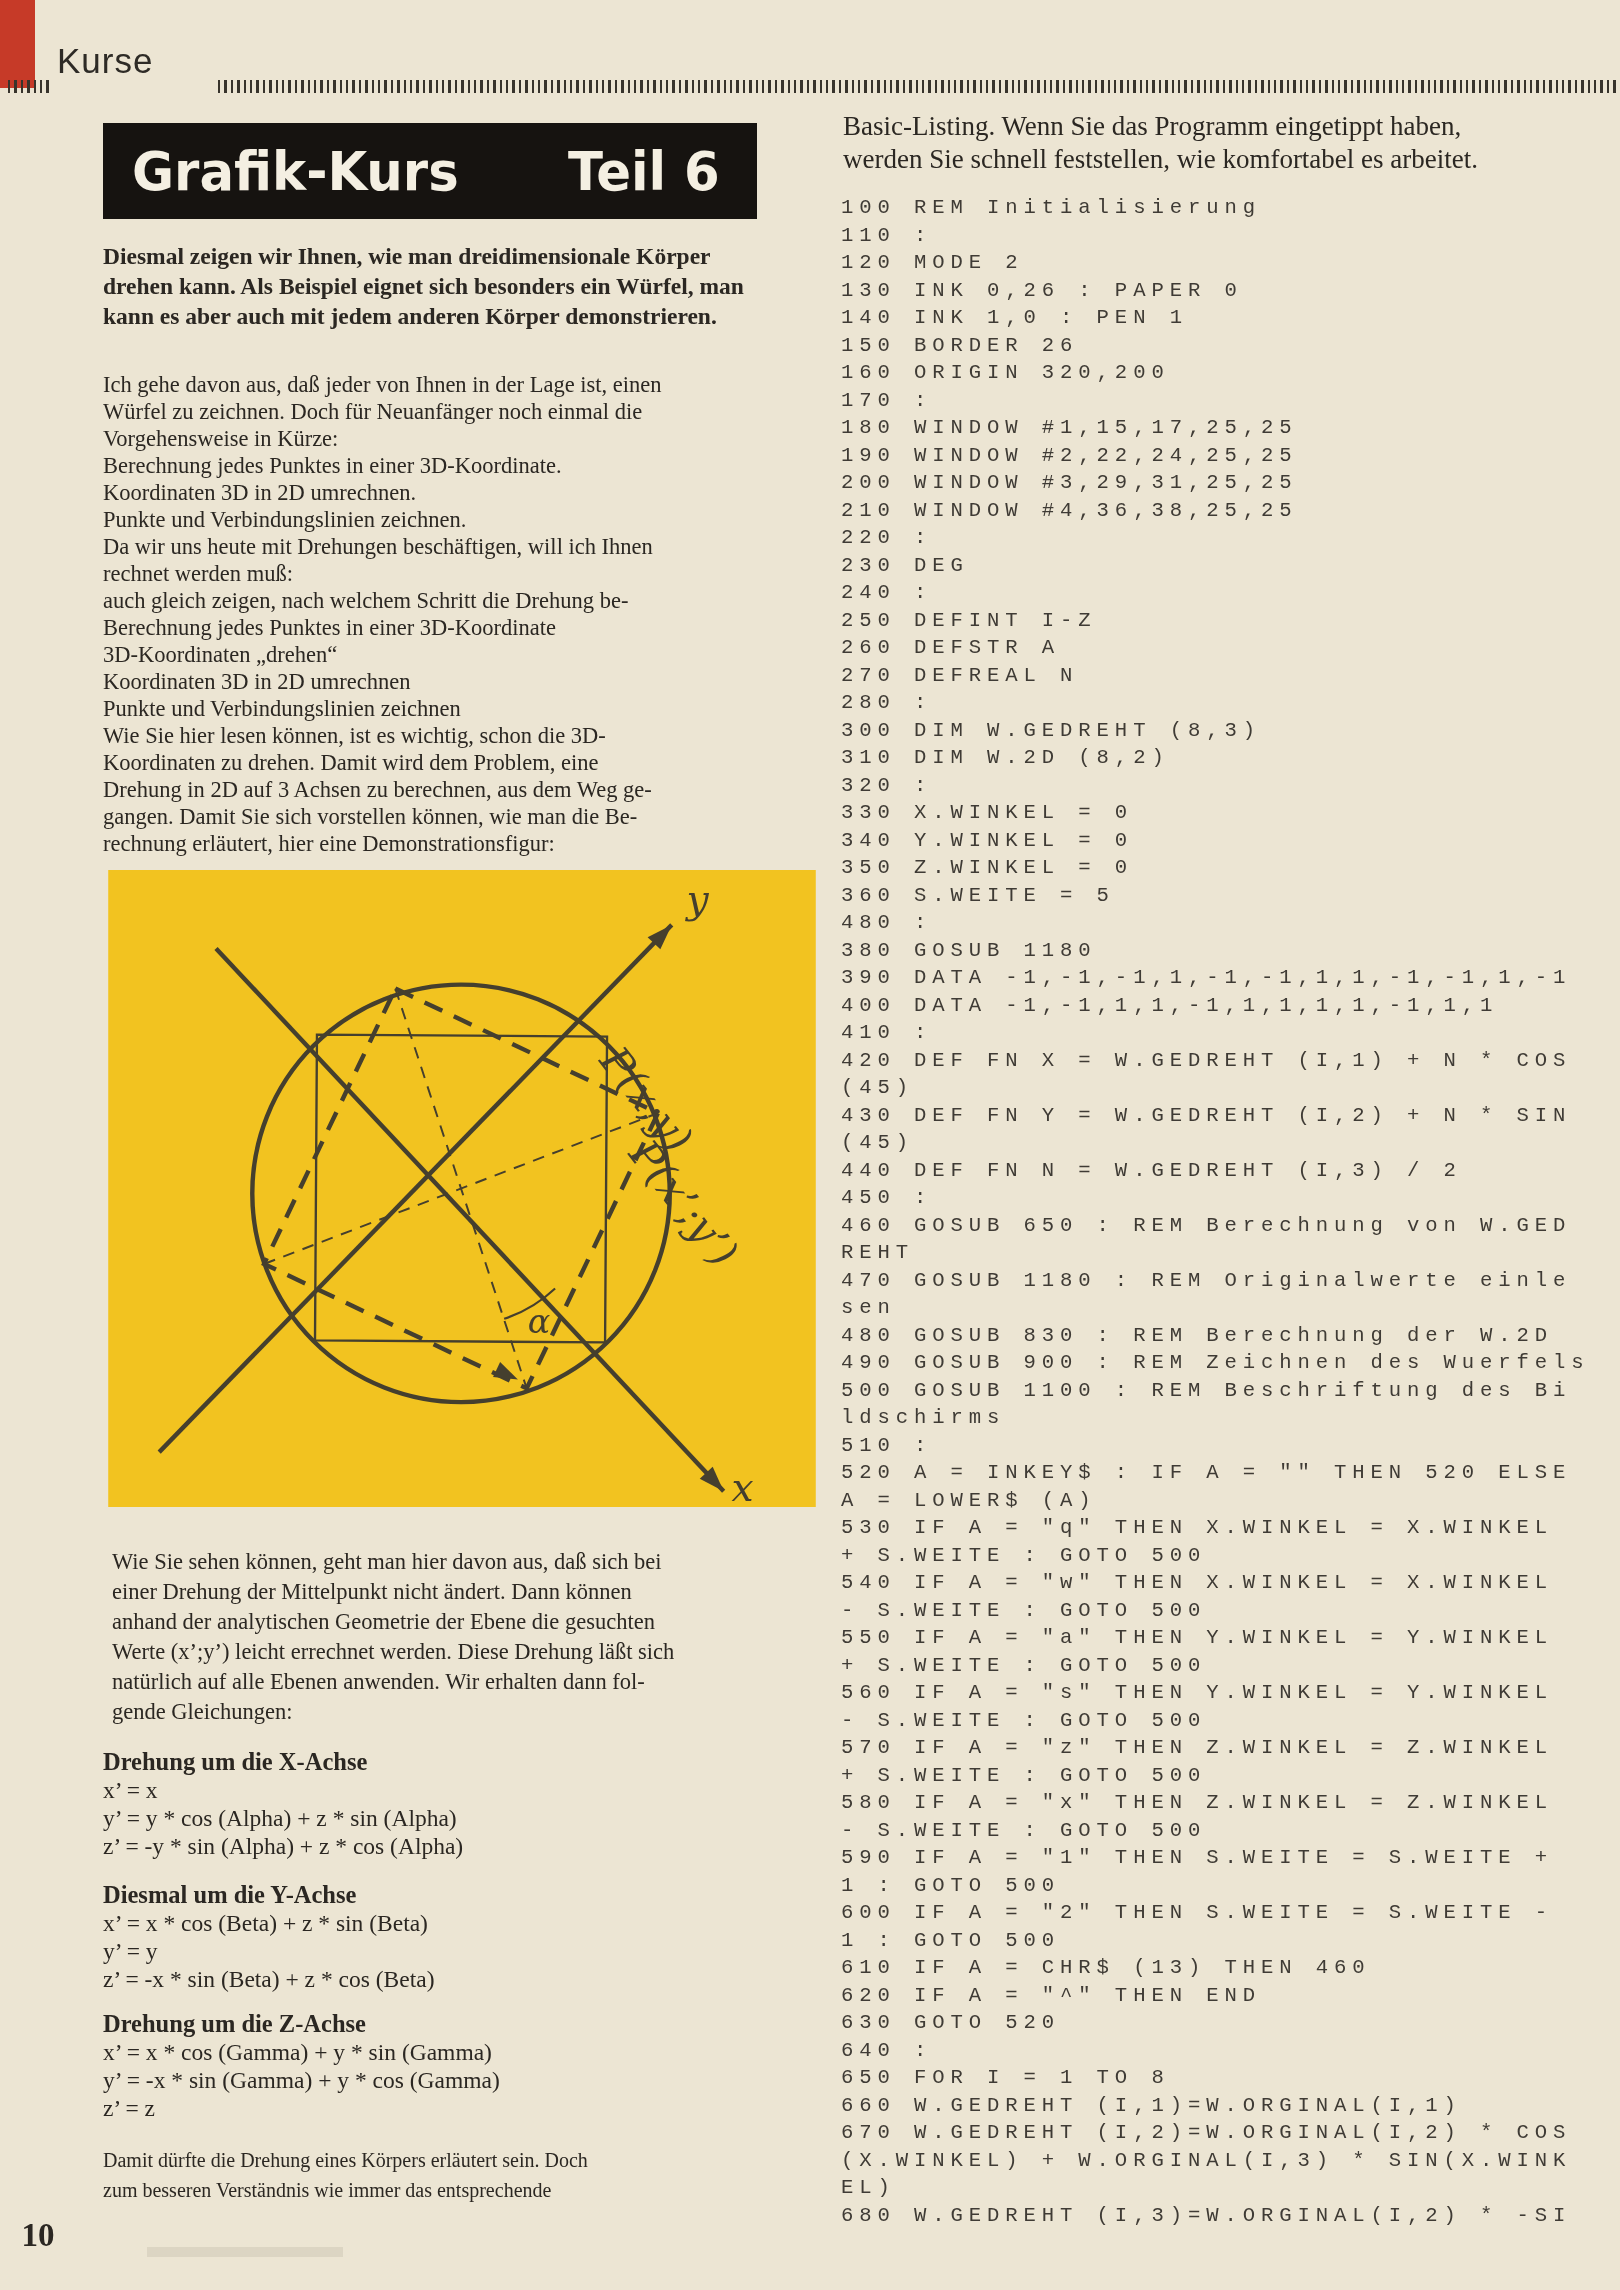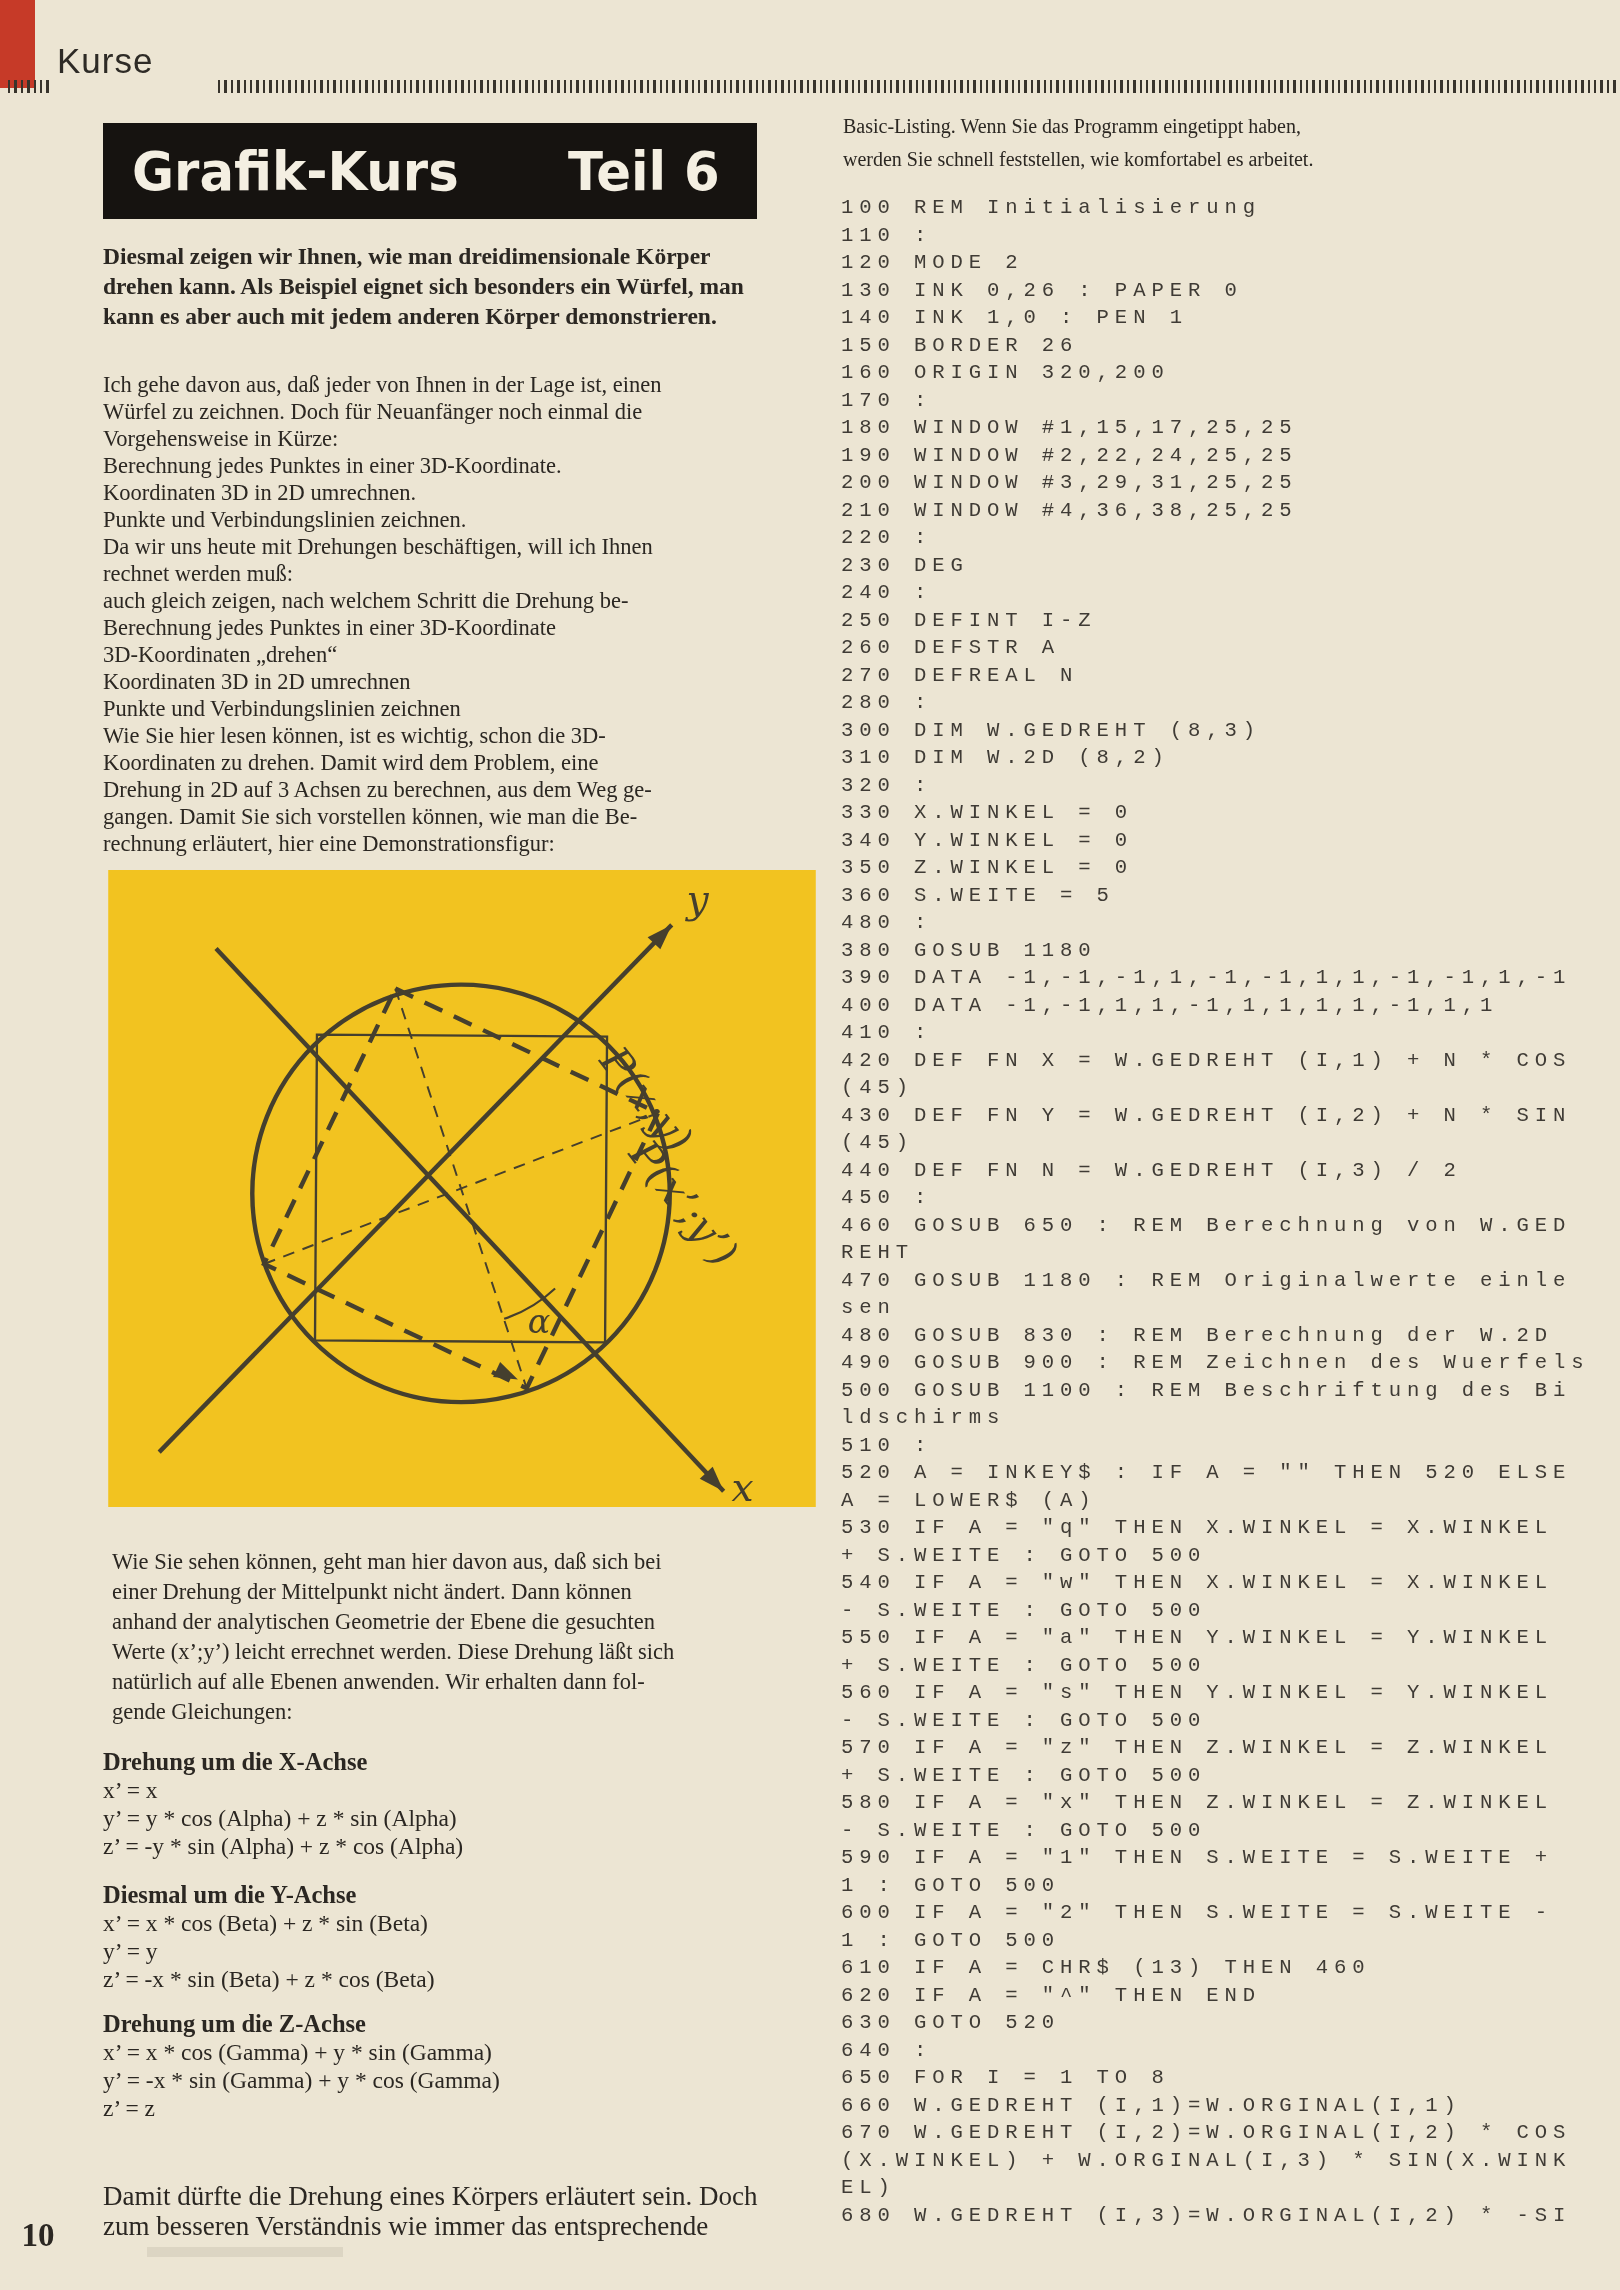--- a/index.html
+++ b/index.html
@@ -14,22 +14,22 @@
              padding:0 29px;box-sizing:border-box;gap:36px;}
   .title-box span{font-family:"DejaVu Sans",sans-serif;font-weight:bold;font-size:54px;color:#f4efe2;
                   transform:scaleX(.95);transform-origin:left center;letter-spacing:0px;white-space:nowrap;}
   
   .tline{white-space:nowrap;}
   .intro{font-weight:bold;font-size:23.5px;line-height:30px;}
   .body{font-size:22.5px;line-height:27px;}
   .after{font-size:22.5px;line-height:30px;}
   .fhead{font-weight:bold;font-size:24.5px;line-height:29px;}
   .flines{font-size:23.5px;line-height:28px;}
-  .closing{font-size:27px;line-height:30px;margin-top:36px;}
-  .rintro{font-size:20px;line-height:33px;}
+  .closing{font-size:20px;line-height:30px;}
+  .rintro{font-size:27px;line-height:33px;}
   .listing{font-family:"Liberation Mono","DejaVu Sans Mono",monospace;font-size:20.6px;line-height:27.5px;
            letter-spacing:5.9px;color:#3f3b35;}
   .pagenum{font-weight:bold;font-size:33px;}
   .smudge{background:#9d968434;height:9.8px;}
   svg text{font-family:"DejaVu Serif",serif;font-style:italic;fill:#453f2e;}
 </style>
 </head>
 <body>
 
 <div class="page">

